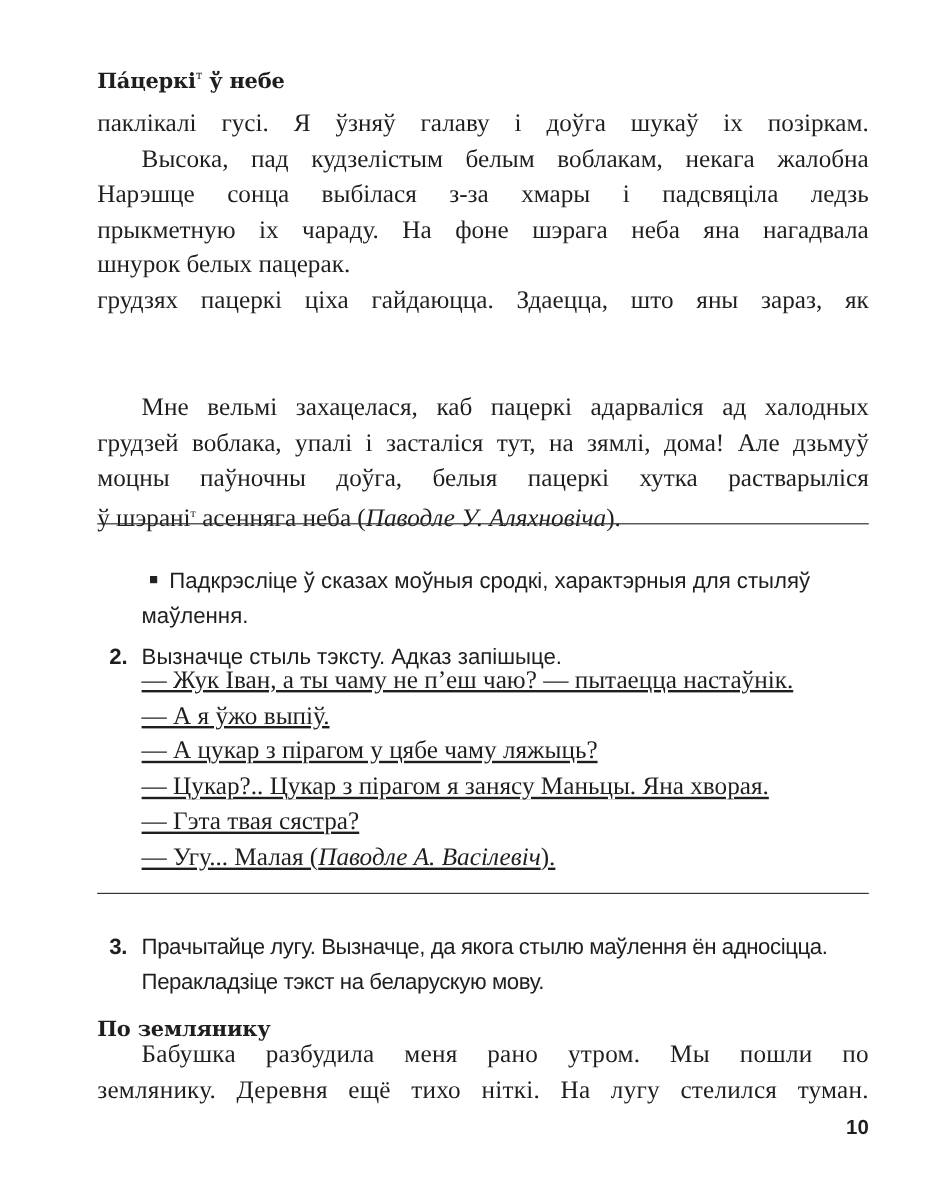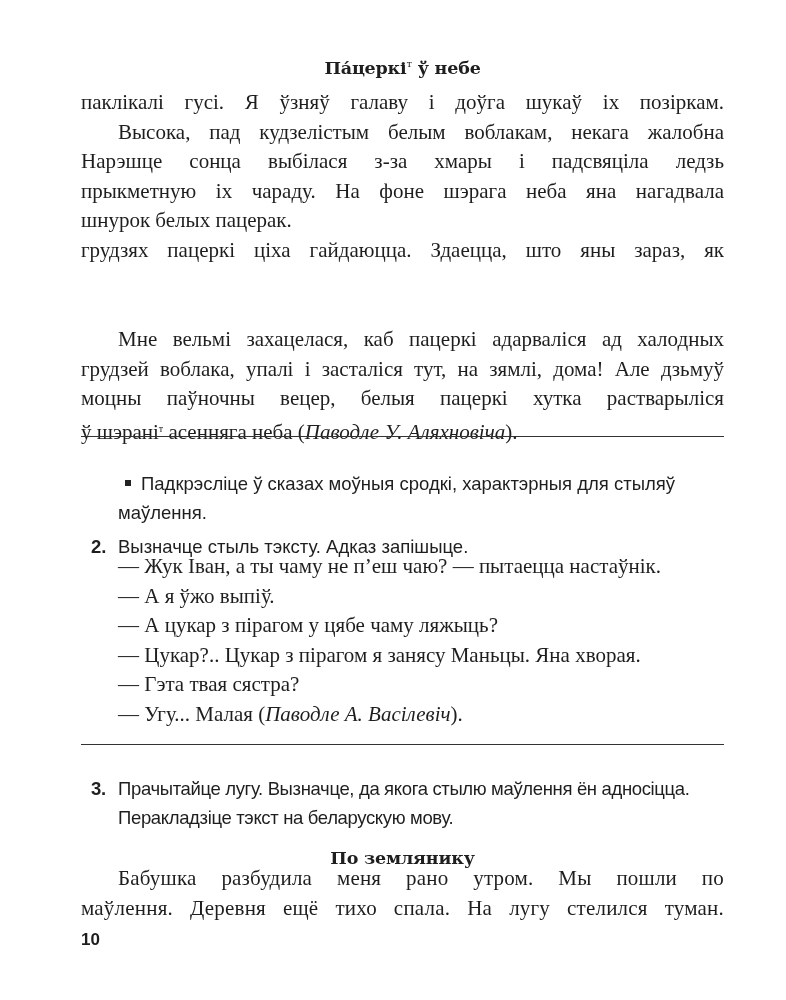--- a/index.html
+++ b/index.html
@@ -1,19 +1,19 @@
 <!DOCTYPE html>
 <html><head>
   <meta charset="utf-8">
   <style>
     html, body { margin: 0; padding: 0; background: #ffffff; }
     body { width: 786px; height: 1000px; position: relative; overflow: hidden; color: #1e1e1e; }
     .page { position: absolute; left: 81px; top: 0; width: 643px; }
     .title {
-      position: absolute; left: 0; width: 643px; text-align: center;
+      position: absolute; left: 0; width: 643px; 
       font-family: "DejaVu Serif", serif; font-weight: bold; font-size: 17.5px;
       letter-spacing: -0.2px;
     }
     .para {
       position: absolute; left: 0; width: 643px;
       font-family: "Liberation Serif", "DejaVu Serif", serif; font-size: 21px; line-height: 29.6px;
       text-align: justify; text-align-last: left; margin: 0;
     }
     .para .ind { display: inline-block; width: 37px; }
     .line { display: block; text-align: justify; text-align-last: justify; white-space: nowrap; }
@@ -21,23 +21,23 @@
     .rule { position: absolute; left: 0; width: 643px; height: 0; border-top: 1.4px solid #333; }
     .task {
       position: absolute; left: 0; width: 643px;
       font-family: "Liberation Sans", "DejaVu Sans", sans-serif; font-size: 18.5px; line-height: 29px; margin-top: 12px;
     }
     .task .num { position: absolute; left: 10px; top: 0; font-weight: bold; }
     .task .txt { margin-left: 37px; display: block; }
     .bullet-row .txt { text-indent: 0; }
     .bullet-sq { display: inline-block; width: 6px; height: 6px; background: #222; margin: 0 10px 4px 7px; vertical-align: middle; }
     .dialogue { position: absolute; left: 37px; width: 606px; font-family: "Liberation Serif", "DejaVu Serif", serif; font-size: 21px; line-height: 29.5px; }
-    .dialogue .dl { display: block; white-space: nowrap; }
+    .dialogue .dl { display: block; white-space: nowrap; text-decoration: underline; }
     i { font-style: italic; }
-    .pagenum { position: absolute; left: 0; width: 643px; top: 930px; text-align: left; font-family: "Liberation Sans", sans-serif; font-weight: bold; font-size: 17px; }
+    .pagenum { position: absolute; left: 0; width: 643px; top: 930px; text-align: right; font-family: "Liberation Sans", sans-serif; font-weight: bold; font-size: 17px; }
     sup.t { font-size: 10px; vertical-align: 7px; font-weight: normal; }
   </style>
 </head>
 <body>
 
 <div class="page">
 
   <div class="title" style="top:58px;">
     <span>Па́церкі</span><sup class="t">т</sup><span> ў небе</span>
   </div>
@@ -50,21 +50,21 @@
     <span class="line last">шнурок белых пацерак.</span>
   </div>
 
   <div class="para" style="top:236px;">
     <span class="line">грудзях пацеркі ціха гайдаюцца. Здаецца, што яны зараз, як</span>
   </div>
 
   <div class="para" style="top:325px;">
     <span class="line"><span class="ind"></span><span>Мне вельмі захацелася, каб пацеркі адарваліся ад халодных</span></span>
     <span class="line">грудзей воблака, упалі і засталіся тут, на зямлі, дома! Але дзьмуў</span>
-    <span class="line">моцны паўночны вецер, белыя пацеркі хутка растварыліся</span>
+    <span class="line">моцны паўночны доўга, белыя пацеркі хутка растварыліся</span>
     <span class="line last"><span>ў шэрані</span><sup class="t">т</sup><span> асенняга неба (</span><i>Паводле У. Аляхновіча</i><span>).</span></span>
   </div>
 
   <div class="rule" style="top:436px;"></div>
 
   <div class="task bullet-row" style="top:457px;">
     <div class="txt">
       <span class="bullet-sq"></span><span>Падкрэсліце ў сказах моўныя сродкі, характэрныя для стыляў</span><br>
       <span>маўлення.</span>
     </div>
@@ -91,17 +91,17 @@
     <span class="txt">
       <span>Прачытайце лугу. Вызначце, да якога стылю маўлення ён адносіцца.</span><br>
       <span>Перакладзіце тэкст на беларускую мову.</span>
     </span>
   </div>
 
   <div class="title" style="top:848px;">По землянику</div>
 
   <div class="para" style="top:864px; letter-spacing:0.2px;">
     <span class="line"><span class="ind"></span><span>Бабушка разбудила меня рано утром. Мы пошли по</span></span>
-    <span class="line">маўлення. Деревня ещё тихо спала. На лугу стелился туман.</span>
+    <span class="line">землянику. Деревня ещё тихо ніткі. На лугу стелился туман.</span>
   </div>
 
   <div class="pagenum">10</div>
 </div>
 
 </body></html>

